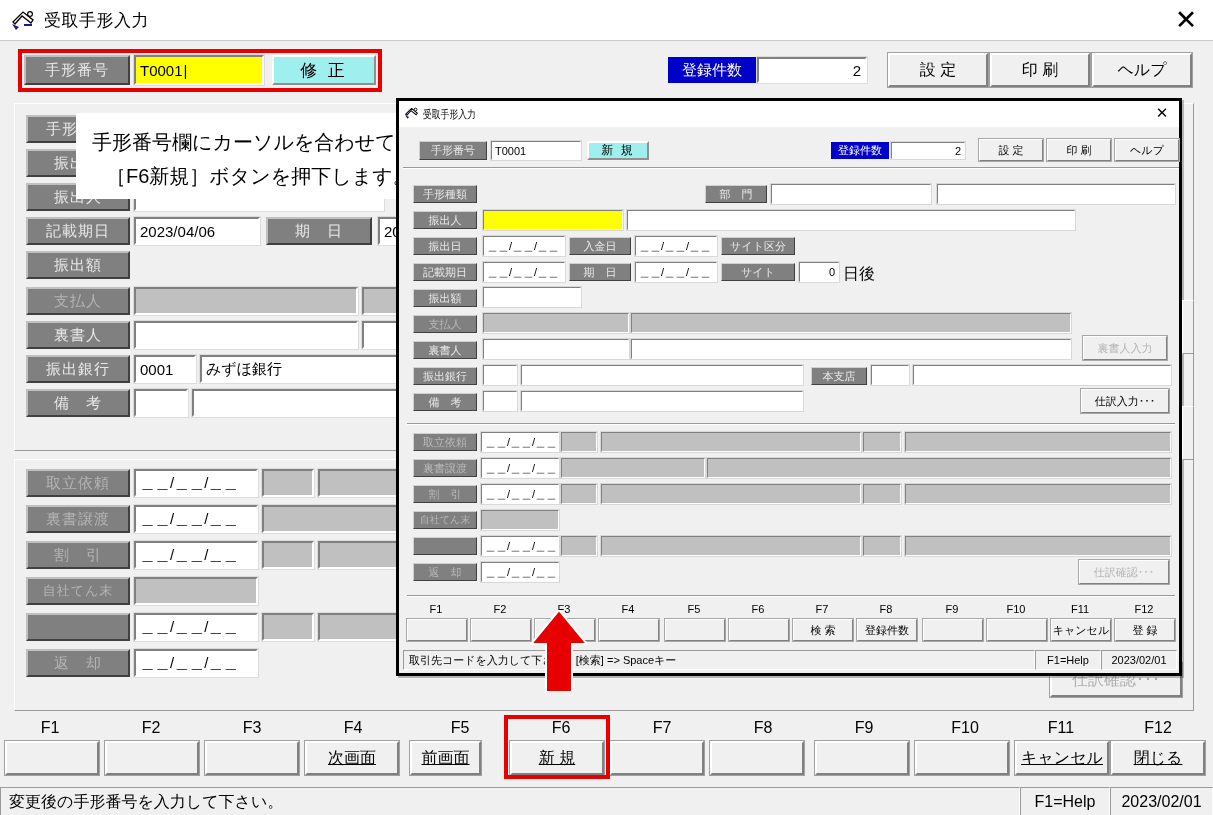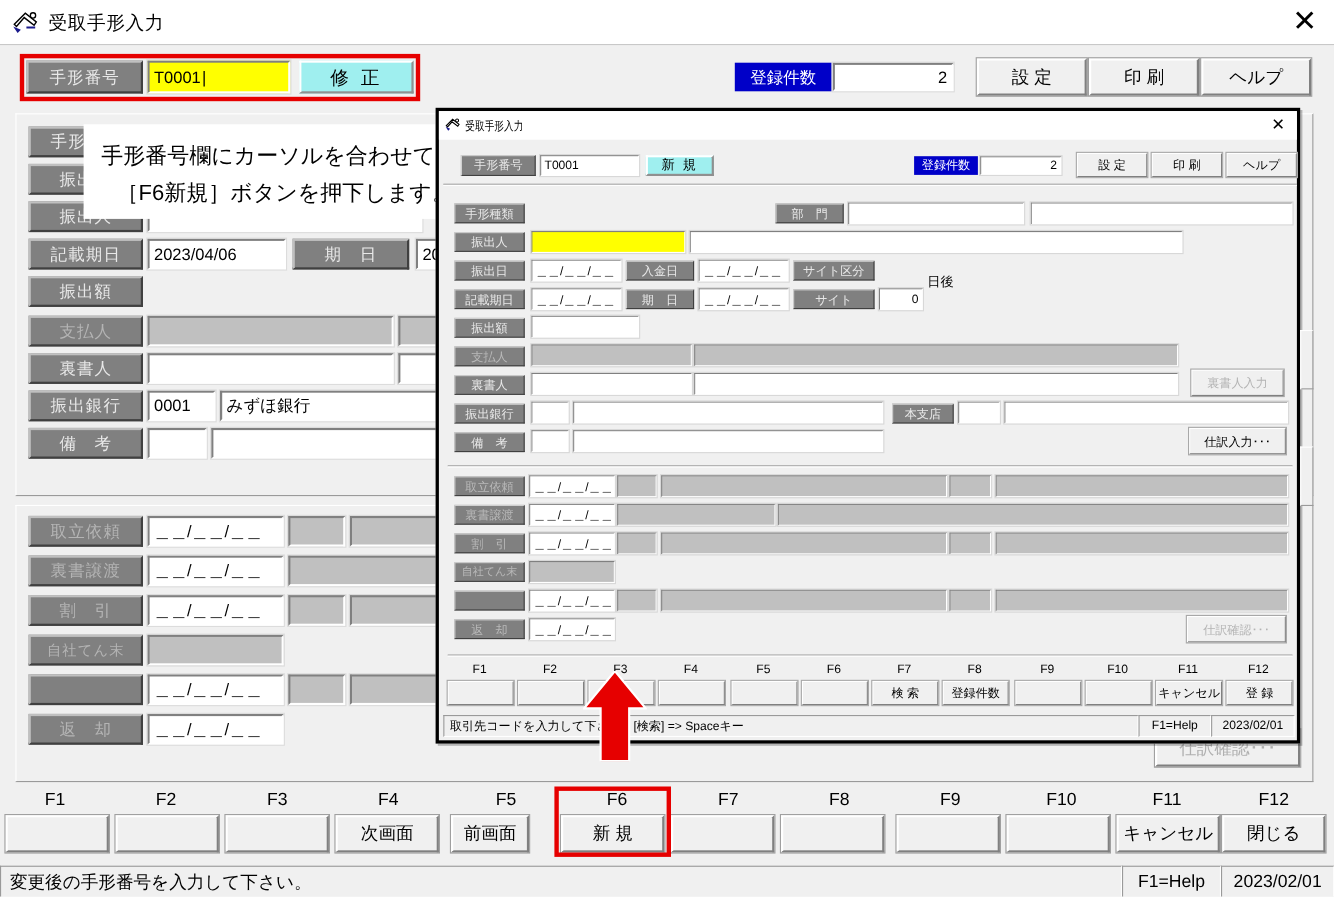--- a/index.html
+++ b/index.html
@@ -128,21 +128,21 @@
     padding: 12px 14px 10px 16px;
     white-space: nowrap;
   }
 
   
   .fkey-strip { position: absolute; }
   .fkey-num {
     position: absolute; text-align: center; font-size: 16px; color: #000;
     font-family: "Liberation Sans", sans-serif;
   }
-  .fkey-btn { position: absolute; }
+  .fkey-btn { position: absolute; text-decoration: underline; }
 
   .statusbar {
     position: absolute;
     background: #f0f0f0;
     font-size: 16px; color: #000;
     display: flex; align-items: center;
   }
   .sb-cell {
     border-top: 1px solid #9a9a9a;
     border-left: 1px solid #9a9a9a;
@@ -435,21 +435,21 @@
     <div class="d-lbl" style="left:170px;top:136px;width:62px;height:18px;">入金日</div>
     <div class="d-fld" style="left:236px;top:135px;width:82px;height:20px;">＿＿/＿＿/＿＿</div>
     <div class="d-lbl" style="left:322px;top:136px;width:74px;height:18px;">サイト区分</div>
 
     <div class="d-lbl" style="left:14px;top:162px;width:64px;height:18px;">記載期日</div>
     <div class="d-fld" style="left:84px;top:161px;width:82px;height:20px;">＿＿/＿＿/＿＿</div>
     <div class="d-lbl" style="left:170px;top:162px;width:62px;height:18px;">期　日</div>
     <div class="d-fld" style="left:236px;top:161px;width:82px;height:20px;">＿＿/＿＿/＿＿</div>
     <div class="d-lbl" style="left:322px;top:162px;width:74px;height:18px;text-align:center;">サイト</div>
     <div class="d-fld rt" style="left:400px;top:161px;width:40px;height:20px;">0</div>
-    <div style="position:absolute;left:444px;top:147px;font-size:12px;color:#000;">日後</div>
+    <div style="position:absolute;left:444px;top:163px;font-size:16px;color:#000;">日後</div>
 
     <div class="d-lbl" style="left:14px;top:188px;width:64px;height:18px;">振出額</div>
     <div class="d-fld rt" style="left:84px;top:186px;width:98px;height:20px;"></div>
 
     <div class="d-lbl dim" style="left:14px;top:214px;width:64px;height:18px;">支払人</div>
     <div class="d-fld gray" style="left:84px;top:212px;width:146px;height:20px;"></div>
     <div class="d-fld gray" style="left:232px;top:212px;width:440px;height:20px;"></div>
 
     <div class="d-lbl" style="left:14px;top:240px;width:64px;height:18px;">裏書人</div>
     <div class="d-fld" style="left:84px;top:238px;width:146px;height:20px;"></div>

